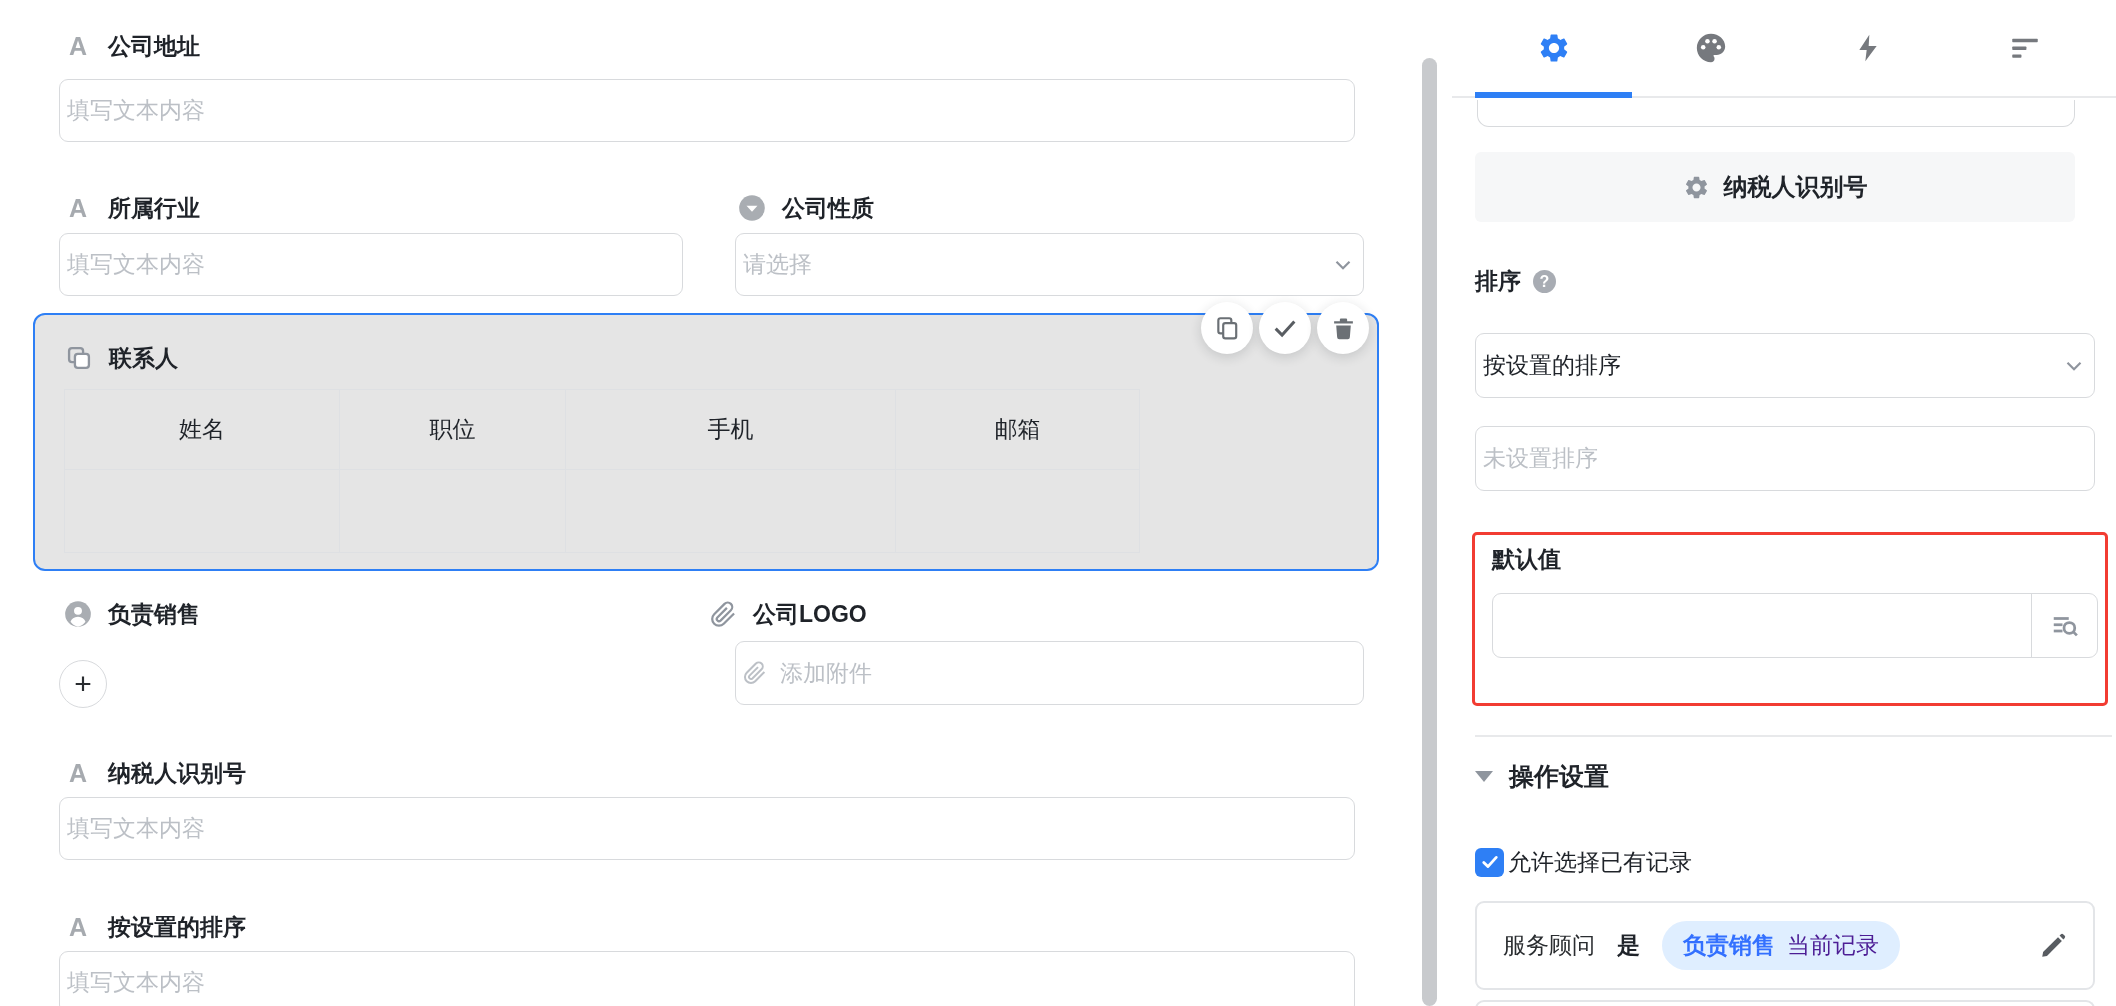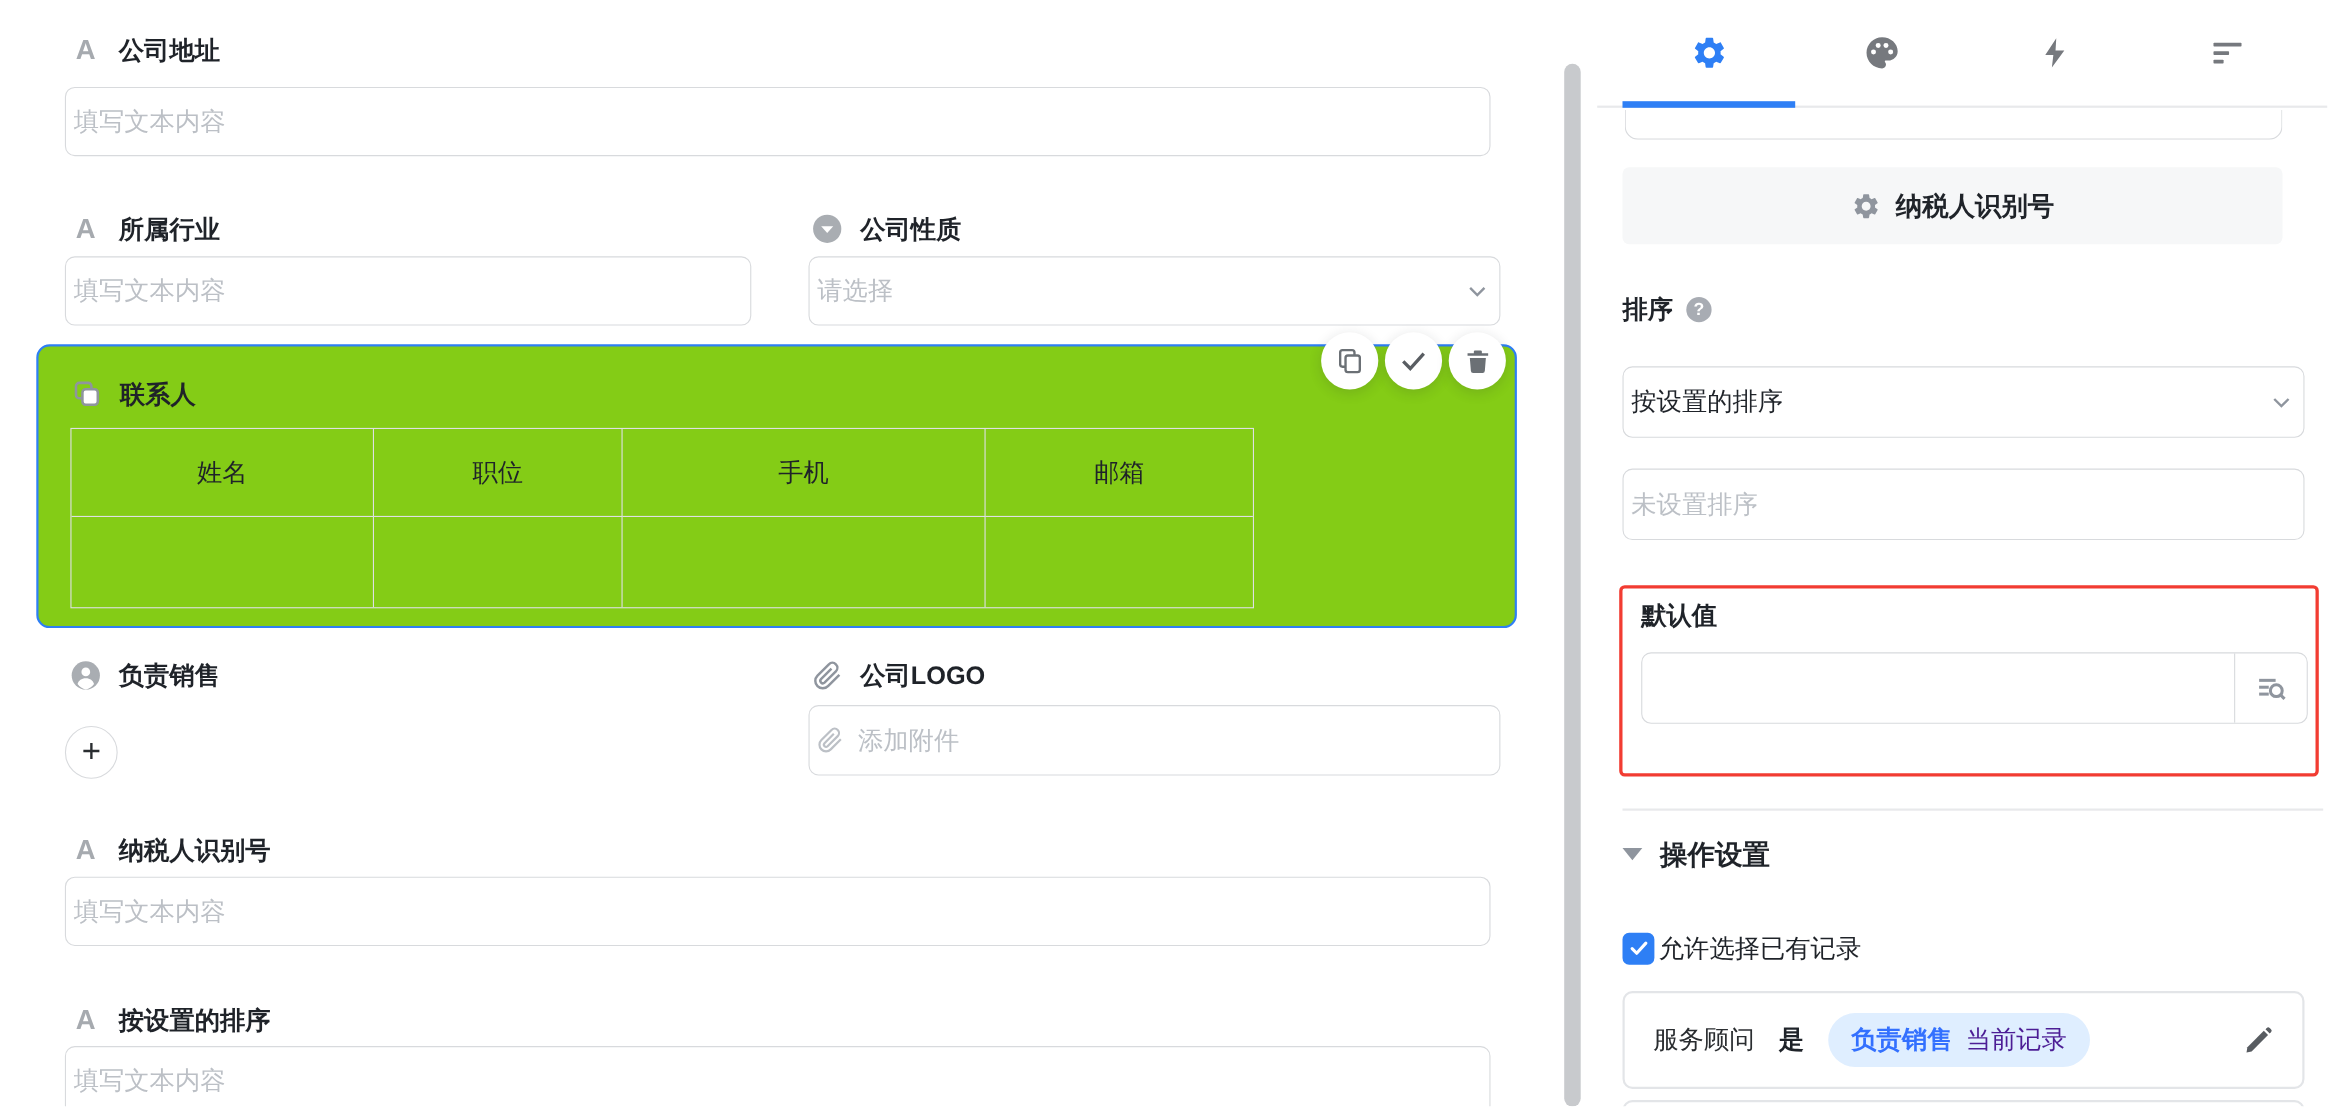--- a/index.html
+++ b/index.html
@@ -12,21 +12,21 @@
   .abs { position:absolute; }
   .f-label { display:flex; align-items:center; gap:15px; font-size:23px; font-weight:600; color:#1f2329; height:32px; }
   .f-ico { width:30px; height:30px; display:flex; align-items:center; justify-content:center; flex:0 0 auto; }
   .a-glyph { font-size:25px; font-weight:700; color:#a6aaaf; line-height:1; }
   .inp { display:flex; align-items:center; background:#fff; border:1.5px solid #d8dadd; border-radius:9px; padding:0 7px; font-size:23px; color:#1f2329; }
   .inp input { border:none; outline:none; width:100%; font-size:23px; color:#1f2329; font-family:inherit; background:transparent; }
   .inp input::placeholder { color:#bcc0c6; }
   .ph { color:#bcc0c6; }
   .sel-caret { margin-left:auto; flex:0 0 auto; }
 
-  .selected-field { border:2.5px solid #2e7ff5; border-radius:12px; background:#84cc16; }
+  .selected-field { border:2.5px solid #2e7ff5; border-radius:12px; background:#e5e5e5; }
   .grid-table { border:1.5px solid #dee0e3; display:grid; grid-template-columns:275px 226px 330px 243px; }
   .grid-table .cell { border-right:1.5px solid #dee0e3; border-bottom:1.5px solid #dee0e3; display:flex; align-items:center; justify-content:center; font-size:23px; font-weight:500; color:#1f2329; }
   .grid-table .cell.last-col { border-right:none; }
   .grid-table .cell.body { border-bottom:none; height:82px; }
   .grid-table .cell.head { height:80px; }
 
   .action-fab { position:absolute; width:52px; height:52px; border-radius:50%; background:#fff;
     box-shadow:0 3px 12px rgba(31,35,41,.16); display:flex; align-items:center; justify-content:center; }
 
   .plus-btn { display:flex; align-items:center; justify-content:center; width:48px; height:48px;
@@ -173,21 +173,21 @@
             <path d="M12 14.3c-3.4 0-5.6 1.8-6.4 4.4A10.9 10.9 0 0 0 12 23a10.9 10.9 0 0 0 6.4-4.3c-.8-2.6-3-4.4-6.4-4.4z" fill="#fff"></path>
           </svg>
         </span>
         <span>负责销售</span>
       </div>
     </div>
     <div class="abs plus-btn" style="left:59px; top:660px;">
       <span>+</span>
     </div>
 
-    <div class="abs" style="left:737px; top:598px;">
+    <div class="abs" style="left:708px; top:598px;">
       <div class="f-label">
         <span class="f-ico">
           <svg width="27" height="27" viewBox="0 0 24 24" fill="none" stroke="#8f959e" stroke-width="2">
             <path d="M21.4 11.05l-9.19 9.19a6 6 0 1 1-8.49-8.49l9.19-9.19a4 4 0 0 1 5.66 5.66l-9.2 9.19a2 2 0 0 1-2.82-2.83l8.48-8.48"></path>
           </svg>
         </span>
         <span>公司LOGO</span>
       </div>
     </div>
     <div class="abs inp" style="left:735px; top:641px; width:629px; height:64px; gap:13px;">

